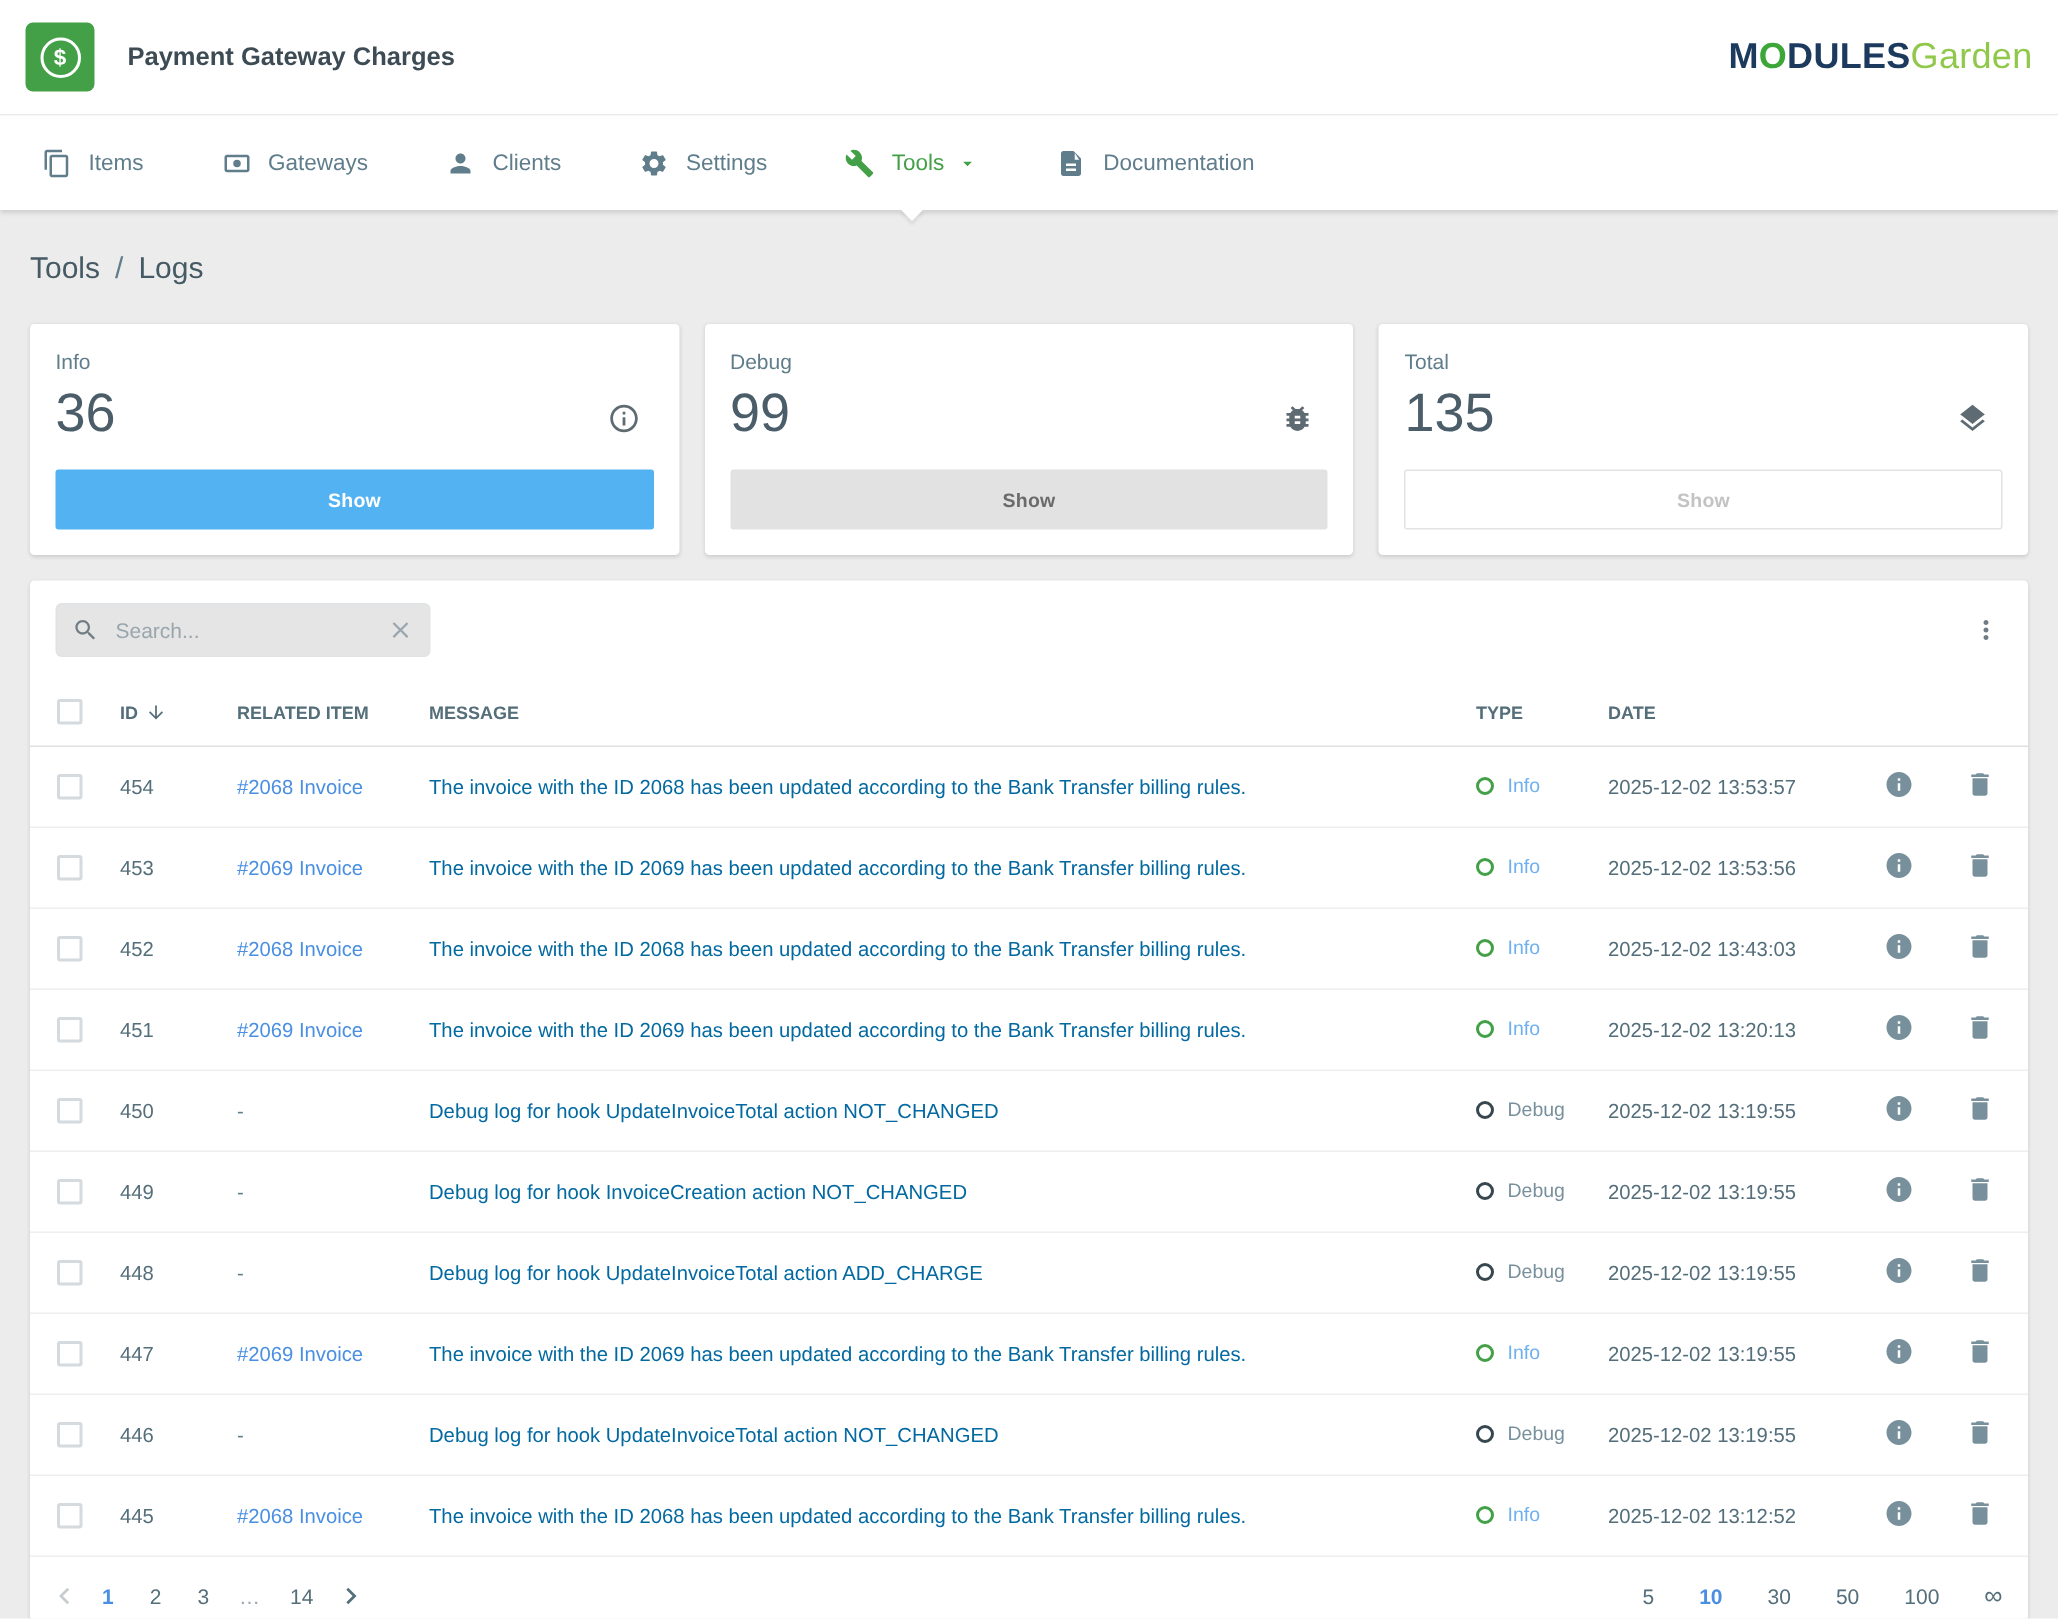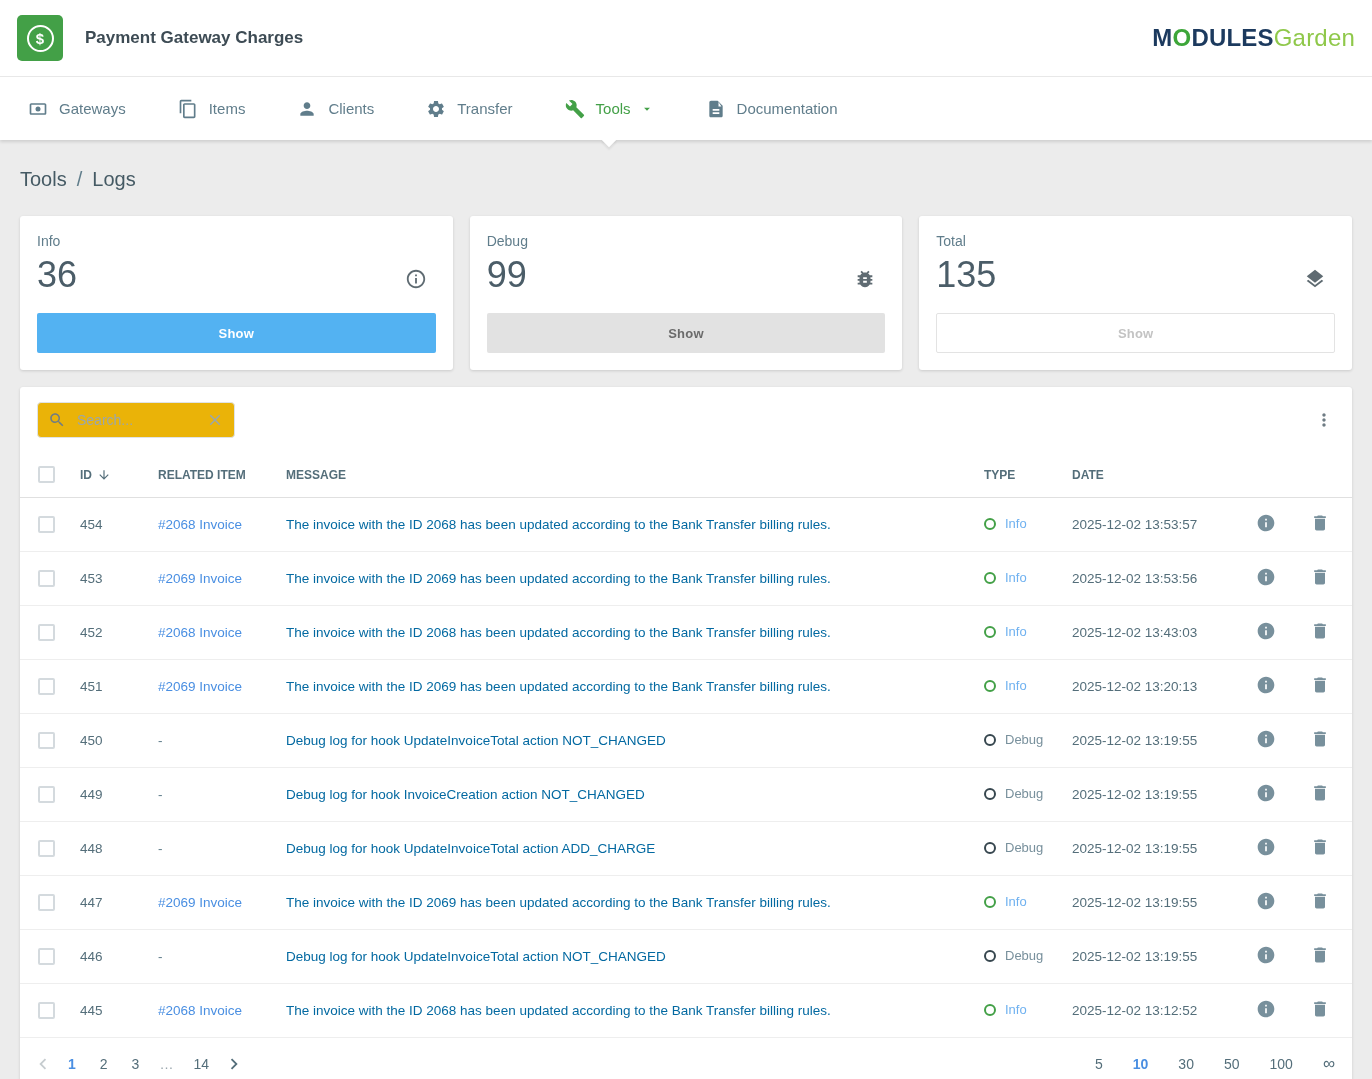--- a/index.html
+++ b/index.html
@@ -84,24 +84,24 @@
   .stat-btn.secondary { background: #e2e2e2; color: #6b6b6b; }
   .stat-btn.ghost { background: #fff; border: 1px solid #e3e3e3; color: #c3c3c3; }
 
   
   .table-card {
     background: #fff; margin-top: 17px; border-radius: 3px;
     box-shadow: 0 1px 3px rgba(0,0,0,0.14);
   }
   .toolbar { display: flex; align-items: center; padding: 15px 14px 14px 17px; }
   .search-box {
-    width: 198px; height: 36px;
+    width: 250px; height: 36px;
     border: 1px solid #dfe3e6; border-radius: 4px;
     display: flex; align-items: center; gap: 9px; padding: 0 10px;
-    background: #eab308;
+    background: #e5e5e5;
   }
   .search-box svg { width: 18px; height: 18px; fill: #6f7c84; flex: 0 0 auto; }
   .search-box svg.clear { fill: #9aa6ad; cursor: pointer; }
   .search-box input {
     border: none; outline: none; flex: 1; min-width: 0;
     font-size: 14px; color: #455a64; font-family: inherit; background: transparent;
   }
   .search-box input::placeholder { color: #9aa6ad; }
   .kebab { margin-left: auto; padding: 4px; cursor: pointer; }
   .kebab svg { width: 20px; height: 20px; fill: #6f7c84; display: block; }
@@ -161,42 +161,42 @@
   </div>
   <div class="app-title">Payment Gateway Charges</div>
   <div class="mg-logo">
     <span class="mg-bold">M</span><span class="mg-o">O</span><span class="mg-bold">DULES</span><span class="mg-light">Garden</span>
   </div>
 </header>
 
 <nav class="nav">
   <div class="nav-item">
     <svg viewBox="0 0 24 24">
+        <path d="M16 1H4c-1.1 0-2 .9-2 2v14h2V3h12V1zm3 4H8c-1.1 0-2 .9-2 2v14c0 1.1.9 2 2 2h11c1.1 0 2-.9 2-2V7c0-1.1-.9-2-2-2zm0 16H8V7h11v14z"></path>
+      </svg>
+    <span>Items</span>
+  </div>
+  <div class="nav-item">
+    <svg viewBox="0 0 24 24">
         <path d="M20 5H4c-1.1 0-2 .9-2 2v10c0 1.1.9 2 2 2h16c1.1 0 2-.9 2-2V7c0-1.1-.9-2-2-2zm0 12H4V7h16v10z"></path>
         <circle cx="12" cy="12" r="3"></circle>
       </svg>
     <span>Gateways</span>
-  </div>
-  <div class="nav-item">
-    <svg viewBox="0 0 24 24">
-        <path d="M16 1H4c-1.1 0-2 .9-2 2v14h2V3h12V1zm3 4H8c-1.1 0-2 .9-2 2v14c0 1.1.9 2 2 2h11c1.1 0 2-.9 2-2V7c0-1.1-.9-2-2-2zm0 16H8V7h11v14z"></path>
-      </svg>
-    <span>Items</span>
   </div>
   <div class="nav-item">
     <svg viewBox="0 0 24 24">
         <path d="M12 12c2.21 0 4-1.79 4-4s-1.79-4-4-4-4 1.79-4 4 1.79 4 4 4zm0 2c-2.67 0-8 1.34-8 4v2h16v-2c0-2.66-5.33-4-8-4z"></path>
       </svg>
     <span>Clients</span>
   </div>
   <div class="nav-item">
     <svg viewBox="0 0 24 24">
         <path d="M19.14 12.94c.04-.3.06-.61.06-.94 0-.32-.02-.64-.07-.94l2.03-1.58c.18-.14.23-.41.12-.61l-1.92-3.32c-.12-.22-.37-.29-.59-.22l-2.39.96c-.5-.38-1.03-.7-1.62-.94l-.36-2.54c-.04-.24-.24-.41-.48-.41h-3.84c-.24 0-.43.17-.47.41l-.36 2.54c-.59.24-1.13.57-1.62.94l-2.39-.96c-.22-.08-.47 0-.59.22L2.74 8.87c-.12.21-.08.47.12.61l2.03 1.58c-.05.3-.09.63-.09.94s.02.64.07.94l-2.03 1.58c-.18.14-.23.41-.12.61l1.92 3.32c.12.22.37.29.59.22l2.39-.96c.5.38 1.03.7 1.62.94l.36 2.54c.05.24.24.41.48.41h3.84c.24 0 .44-.17.47-.41l.36-2.54c.59-.24 1.13-.56 1.62-.94l2.39.96c.22.08.47 0 .59-.22l1.92-3.32c.12-.22.07-.47-.12-.61l-2.01-1.58zM12 15.6c-1.98 0-3.6-1.62-3.6-3.6s1.62-3.6 3.6-3.6 3.6 1.62 3.6 3.6-1.62 3.6-3.6 3.6z"></path>
       </svg>
-    <span>Transfer</span>
+    <span>Settings</span>
   </div>
   <div class="nav-item active">
     <svg viewBox="0 0 24 24">
         <path d="M22.7 19l-9.1-9.1c.9-2.3.4-5-1.5-6.9-2-2-5-2.4-7.4-1.3L9 6 6 9 1.6 4.7C.4 7.1.9 10.1 2.9 12.1c1.9 1.9 4.6 2.4 6.9 1.5l9.1 9.1c.4.4 1 .4 1.4 0l2.3-2.3c.5-.4.5-1.1.1-1.4z"></path>
       </svg>
     <span>Tools</span>
     <svg class="nav-caret" viewBox="0 0 24 24">
         <path d="M7 10l5 5 5-5z"></path>
       </svg>
     <span class="nav-notch"></span>

